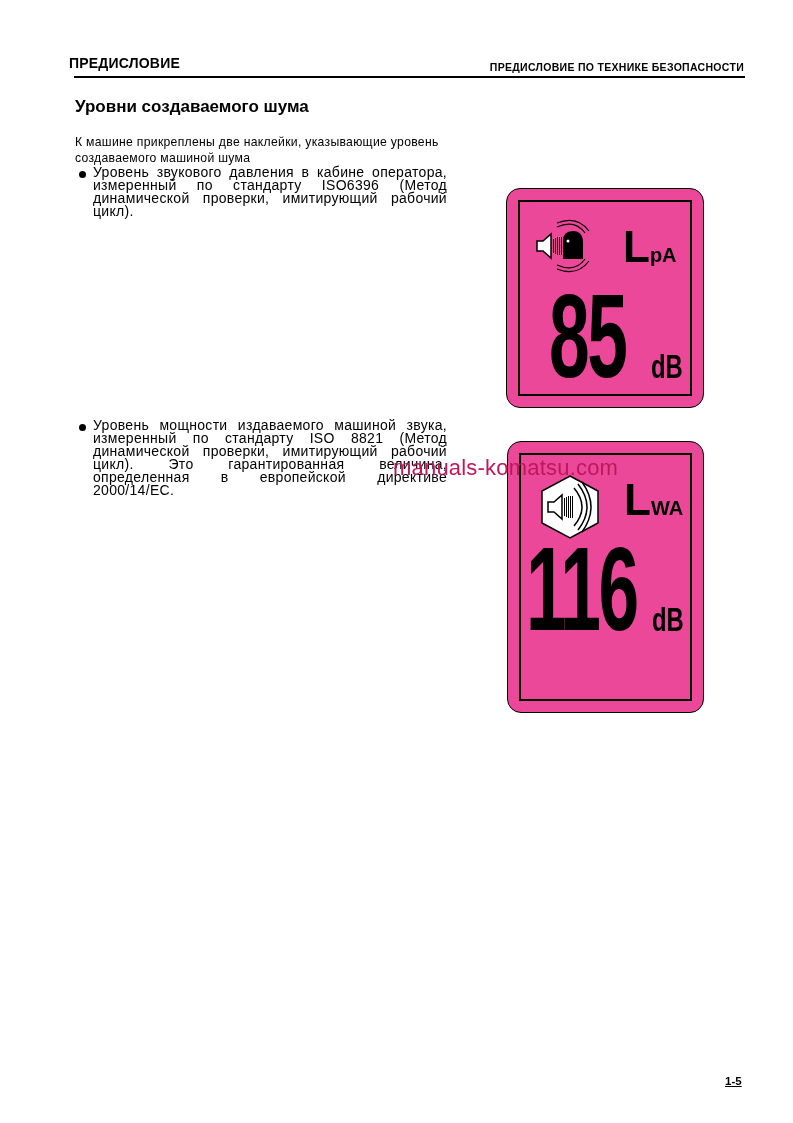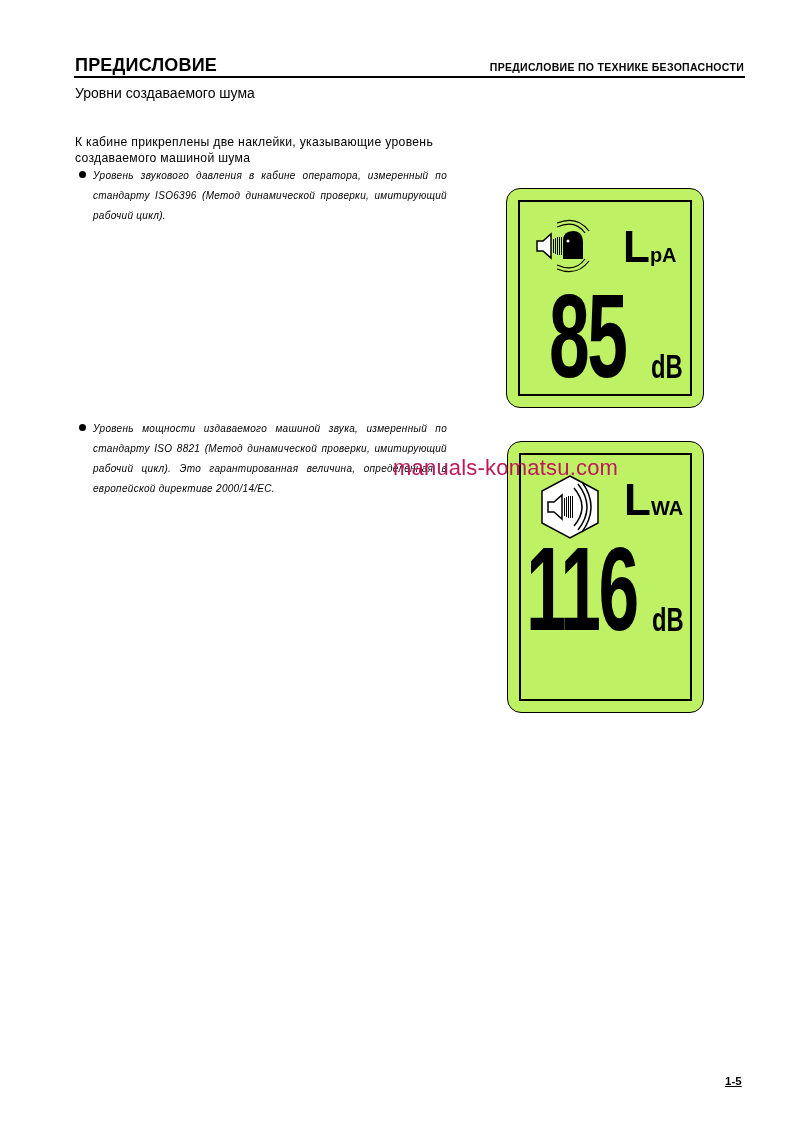--- a/index.html
+++ b/index.html
@@ -1,48 +1,48 @@
 <!DOCTYPE html>
 <html><head>
 <meta charset="utf-8">
 <style>
   html, body { margin: 0; padding: 0; background: #ffffff; }
   body { width: 793px; height: 1123px; position: relative; overflow: hidden; font-family: "Liberation Sans", sans-serif; color: #000; }
-  .hdr-left { position: absolute; left: 75px; top: 55px; font-size: 18px; font-weight: bold; letter-spacing: 0.2px; }
+  .hdr-left { position: absolute; left: 69px; top: 55px; font-size: 14px; font-weight: bold; letter-spacing: 0.2px; }
   .hdr-right { position: absolute; right: 49px; top: 61px; font-size: 10.5px; font-weight: bold; letter-spacing: 0.3px; }
   .hdr-rule { position: absolute; left: 74px; top: 76px; width: 671px; height: 2px; background: #000; }
-  .section-title { position: absolute; left: 75px; top: 85px; font-size: 14px; font-weight: normal; }
+  .section-title { position: absolute; left: 75px; top: 97px; font-size: 17px; font-weight: bold; }
   .para { position: absolute; left: 75px; width: 372px; font-size: 12.2px; line-height: 15.5px; letter-spacing: 0.3px; }
   .intro { top: 135px; }
-  .bullet { position: absolute; left: 75px; width: 372px; font-size: 10px; line-height: 20px; letter-spacing: 0.3px; padding-left: 18px; box-sizing: border-box; text-align: justify; font-style: italic; }
+  .bullet { position: absolute; left: 75px; width: 372px; font-size: 14px; line-height: 13px; letter-spacing: 0.3px; padding-left: 18px; box-sizing: border-box; text-align: justify; }
   .bullet .dot { position: absolute; left: 4px; top: 5px; width: 7px; height: 7px; border-radius: 50%; background: #000; }
   .b1 { top: 166px; }
   .b2 { top: 419px; }
-  .label { position: absolute; border: 1.5px solid #000; border-radius: 14px; background: #bef264; box-sizing: border-box; }
+  .label { position: absolute; border: 1.5px solid #000; border-radius: 14px; background: #ec4899; box-sizing: border-box; }
   .label .inner { position: absolute; left: 11px; top: 11px; right: 11px; bottom: 11px; border: 2px solid #000; }
   .lbl1 { left: 506px; top: 188px; width: 198px; height: 220px; }
   .lbl2 { left: 507px; top: 441px; width: 197px; height: 272px; }
   .sym { position: absolute; font-weight: bold; font-family: "Liberation Sans", sans-serif; }
   .sym .L { font-size: 44px; }
   .sym .sub { font-size: 20px; }
   .big { position: absolute; font-weight: bold; font-family: "Liberation Sans", sans-serif; transform: scaleX(0.62); transform-origin: left top; letter-spacing: -4px; line-height: 1; }
   .db { position: absolute; font-weight: bold; font-size: 34px; transform: scaleX(0.7); transform-origin: left top; line-height: 1; }
   .watermark { position: absolute; left: 393px; top: 455px; font-size: 22px; color: #be185d; letter-spacing: 0.2px; }
   .page-num { position: absolute; left: 725px; top: 1075px; font-size: 11.5px; font-weight: bold; text-decoration: underline; }
 </style>
 </head>
 <body>
 
 <div class="hdr-left">ПРЕДИСЛОВИЕ</div>
 <div class="hdr-right">ПРЕДИСЛОВИЕ ПО ТЕХНИКЕ БЕЗОПАСНОСТИ</div>
 <div class="hdr-rule"></div>
 
 <div class="section-title">Уровни создаваемого шума</div>
 
-<div class="para intro">К кабине прикреплены две наклейки, указывающие уровень создаваемого машиной шума</div>
+<div class="para intro">К машине прикреплены две наклейки, указывающие уровень создаваемого машиной шума</div>
 
 <div class="bullet b1">
   <span class="dot"></span>
   <span>Уровень звукового давления в кабине оператора, измеренный по стандарту ISO6396 (Метод динамической проверки, имитирующий рабочий цикл).</span>
 </div>
 
 <div class="bullet b2">
   <span class="dot"></span>
   <span>Уровень мощности издаваемого машиной звука, измеренный по стандарту ISO 8821 (Метод динамической проверки, имитирующий рабочий цикл).</span>
   <span>Это гарантированная величина, определенная в европейской директиве 2000/14/EC.</span>

